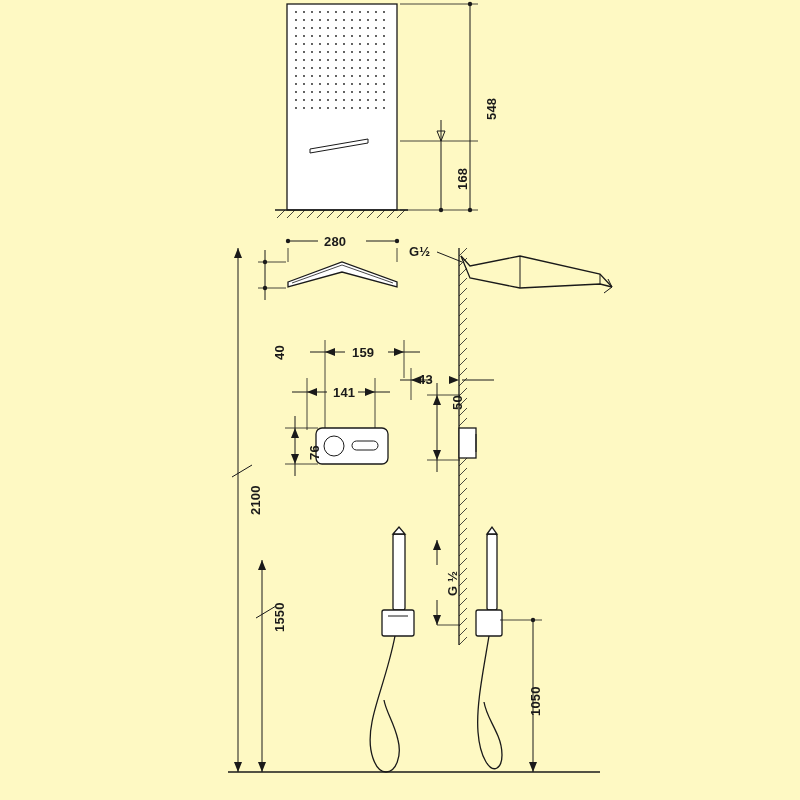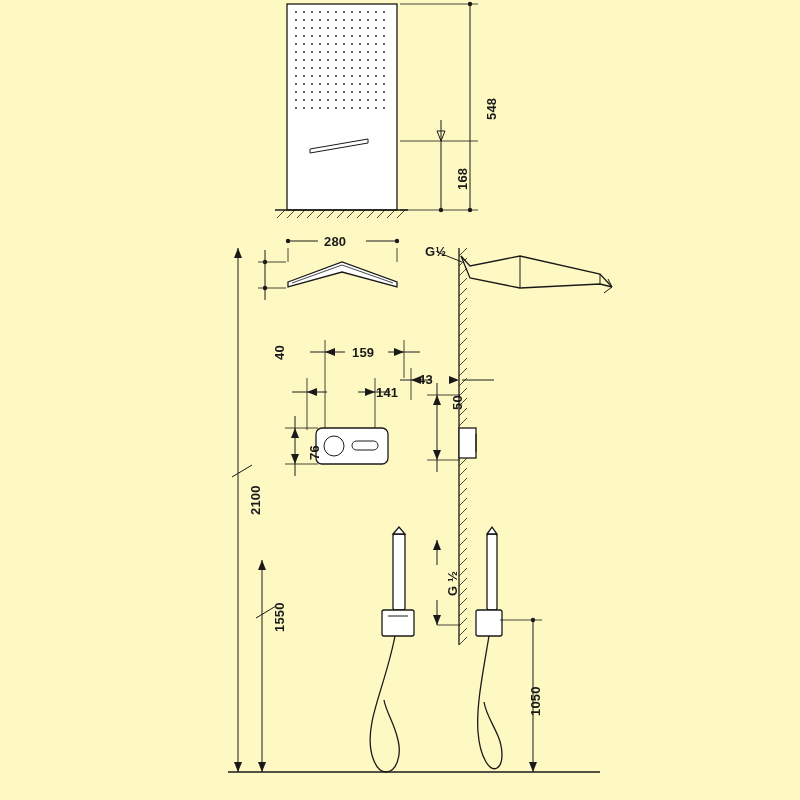--- a/index.html
+++ b/index.html
@@ -452,31 +452,31 @@
   <div class="dim-label vert" style="left:484px; top:120px; transform: rotate(-90deg);">548</div>
 
   <div class="dim-label vert" style="left:455px; top:190px; transform: rotate(-90deg);">168</div>
 
   <div class="dim-label" style="left:324px; top:234px;">280</div>
 
   <div class="dim-label vert" style="left:272px; top:360px; transform: rotate(-90deg);">40</div>
 
   <div class="dim-label" style="left:352px; top:345px;">159</div>
 
-  <div class="dim-label" style="left:333px; top:385px;margin-left:43px;">141</div>
+  <div class="dim-label" style="left:333px; top:385px;">141</div>
 
   <div class="dim-label" style="left:418px; top:372px;text-align:right;">43</div>
 
   <div class="dim-label vert" style="left:450px; top:410px; transform: rotate(-90deg);">50</div>
 
   <div class="dim-label vert" style="left:307px; top:460px; transform: rotate(-90deg);">76</div>
 
   <div class="dim-label vert" style="left:248px; top:515px; transform: rotate(-90deg);">2100</div>
 
   <div class="dim-label vert" style="left:272px; top:632px; transform: rotate(-90deg);">1550</div>
 
   <div class="dim-label vert" style="left:528px; top:716px; transform: rotate(-90deg);">1050</div>
 
-  <div class="dim-label" style="left:409px; top:244px;margin-left:16px;">G½</div>
+  <div class="dim-label" style="left:409px; top:244px;">G½</div>
 
   <div class="dim-label vert" style="left:445px; top:596px; transform: rotate(-90deg);">G ½</div>
 
 </div>
 
 </body></html>

